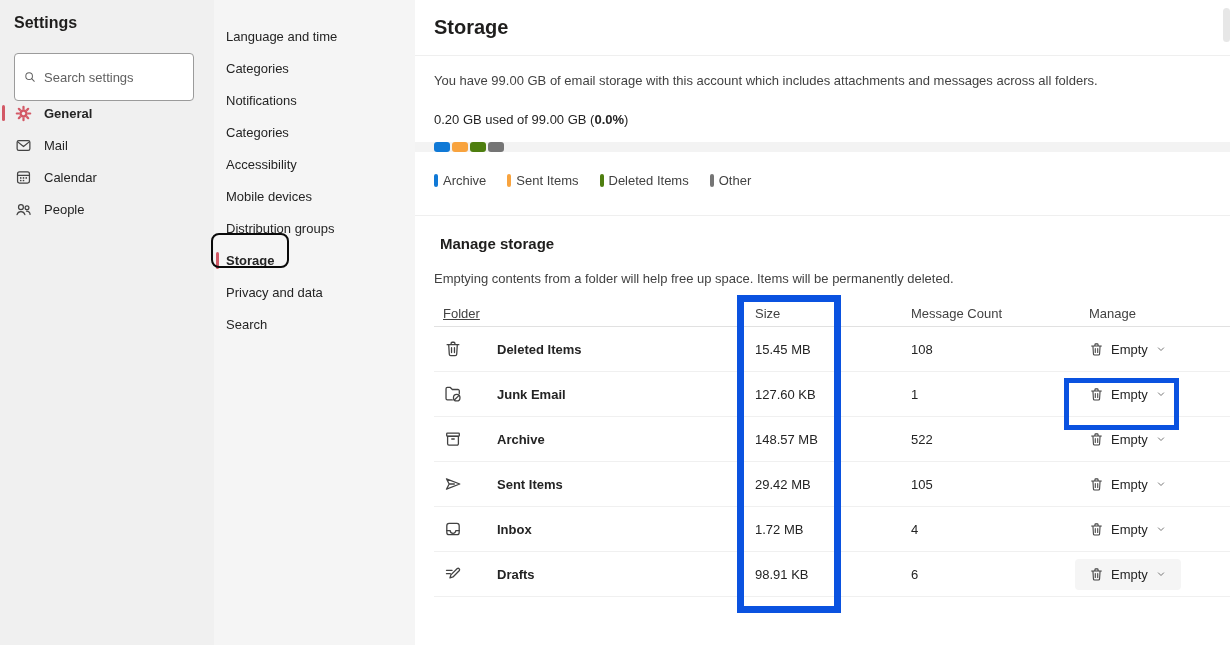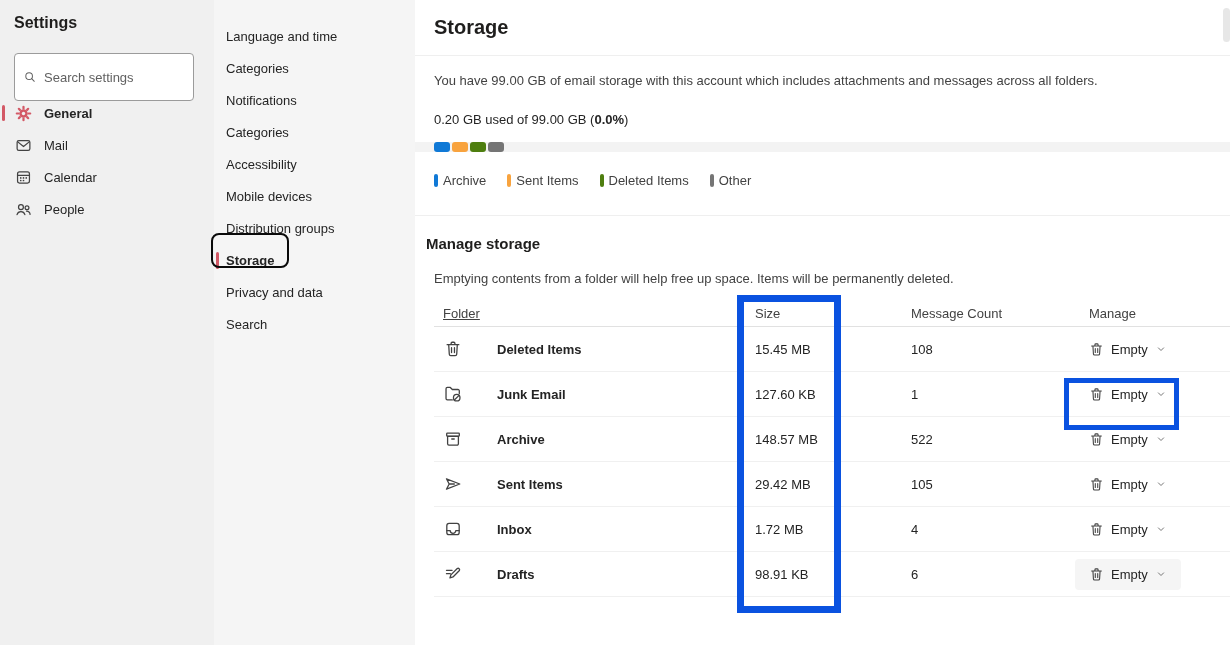--- a/index.html
+++ b/index.html
@@ -70,21 +70,21 @@
   .usage-line b { font-weight:700; }
   .progress-track {
     margin-top:15px; height:10px; background:#f3f3f3; width:100%;
     display:flex; align-items:stretch; padding-left:19px; gap:2px;
   }
   .progress-seg { width:16px; border-radius:3px; }
   .legend { margin:21px 0 0 19px; display:flex; gap:21px; align-items:center; }
   .legend-item { display:flex; align-items:center; gap:5px; color:#424242; }
   .legend-marker { width:4px; height:13px; border-radius:2px; }
   .div2 { margin-top:27px; }
-  .section-title { margin:19px 0 0 11px; font-size:15px; font-weight:700; color:#1f1e1d; }
+  .section-title { margin:19px 0 0 25px; font-size:15px; font-weight:700; color:#1f1e1d; }
   .section-desc { margin:19px 0 0 19px; color:#424242; }
 
   
   .table { margin:14px 0 0 19px; }
   .t-head {
     display:grid; grid-template-columns:321px 156px 178px 1fr;
     height:27px; align-items:center; color:#424242;
     border-bottom:1px solid #e1e1e1;
   }
   .t-head > div:first-child { padding-left:9px;text-decoration:underline; }

